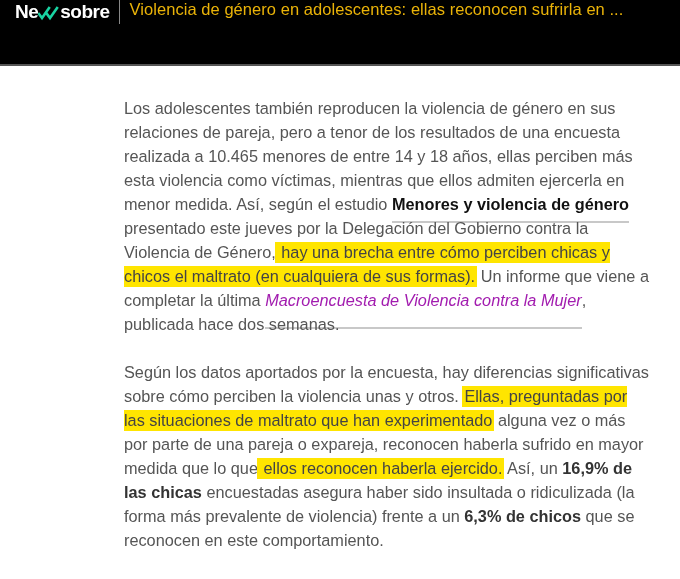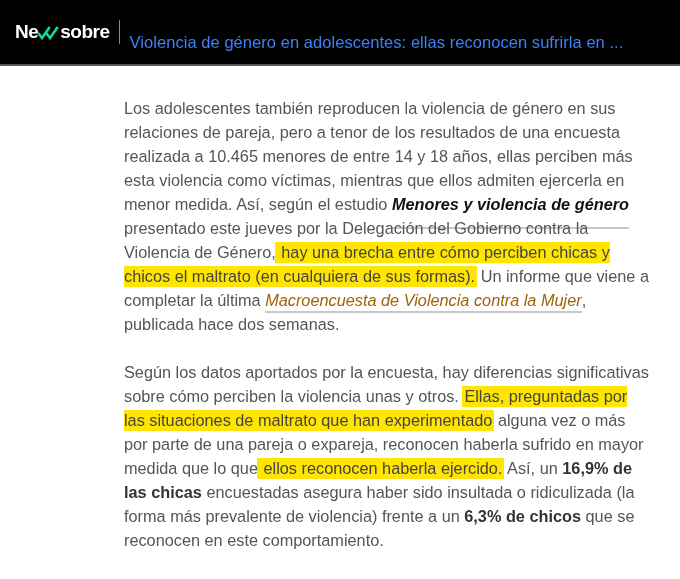--- a/index.html
+++ b/index.html
@@ -15,21 +15,21 @@
     }
     .topbar {
       position: absolute;
       left: 0; top: 0;
       width: 680px;
       height: 66px;
       background: #000000;
       border-bottom: 2px solid #555555;
       box-sizing: border-box;
       display: flex;
-      align-items: center;
+      align-items: flex-start;
     }
     .logo {
       margin-left: 15px;
       display: flex;
       align-items: center;
       font-family: "Liberation Sans", sans-serif;
       font-weight: bold;
       font-size: 19px;
       color: #ffffff;
       letter-spacing: -0.5px;
@@ -38,25 +38,24 @@
     .logo .ne, .logo .tral { color: #ffffff; }
     .logo svg { display: block; margin: 0 0 -1px 0; }
     .sep {
       width: 1px;
       height: 24px;
       background: #888888;
       margin-left: 9px;
       margin-right: 10px;
     }
     .title {
-      color: #3b82f6;
+      color: #eab308;
       font-size: 16.5px;
       white-space: nowrap;
       letter-spacing: 0.05px;
-      margin-top: 20px;
     }
     .article {
       position: absolute;
       left: 124px;
       top: 96px;
       width: 525px;
       color: #555555;
       font-size: 16.3px;
       line-height: 24px;
     }
@@ -64,33 +63,32 @@
       margin: 0 0 24px 0;
     }
     .hl {
       background: #ffe500;
       color: #444444;
       padding: 1px 2px 2px 2px;
       margin: 0 -1px;
     }
     .link-strong {
       font-weight: bold;
-      font-style: italic;
       color: #111111;
       text-decoration: none;
       border-bottom: 2px solid #c8c8c8;
-      padding-bottom: 14px;
+      padding-bottom: 8px;
       margin-top: 12px;
     }
     .link-em {
       font-style: italic;
-      color: #a16207;
+      color: #a21caf;
       text-decoration: none;
       border-bottom: 2px solid #c8c8c8;
-      padding-bottom: 2px;
+      padding-bottom: 18px;
     }
     .bold {
       font-weight: bold;
       color: #333333;
     }
   </style>
 </head>
 <body>
 
 <div class="topbar">

